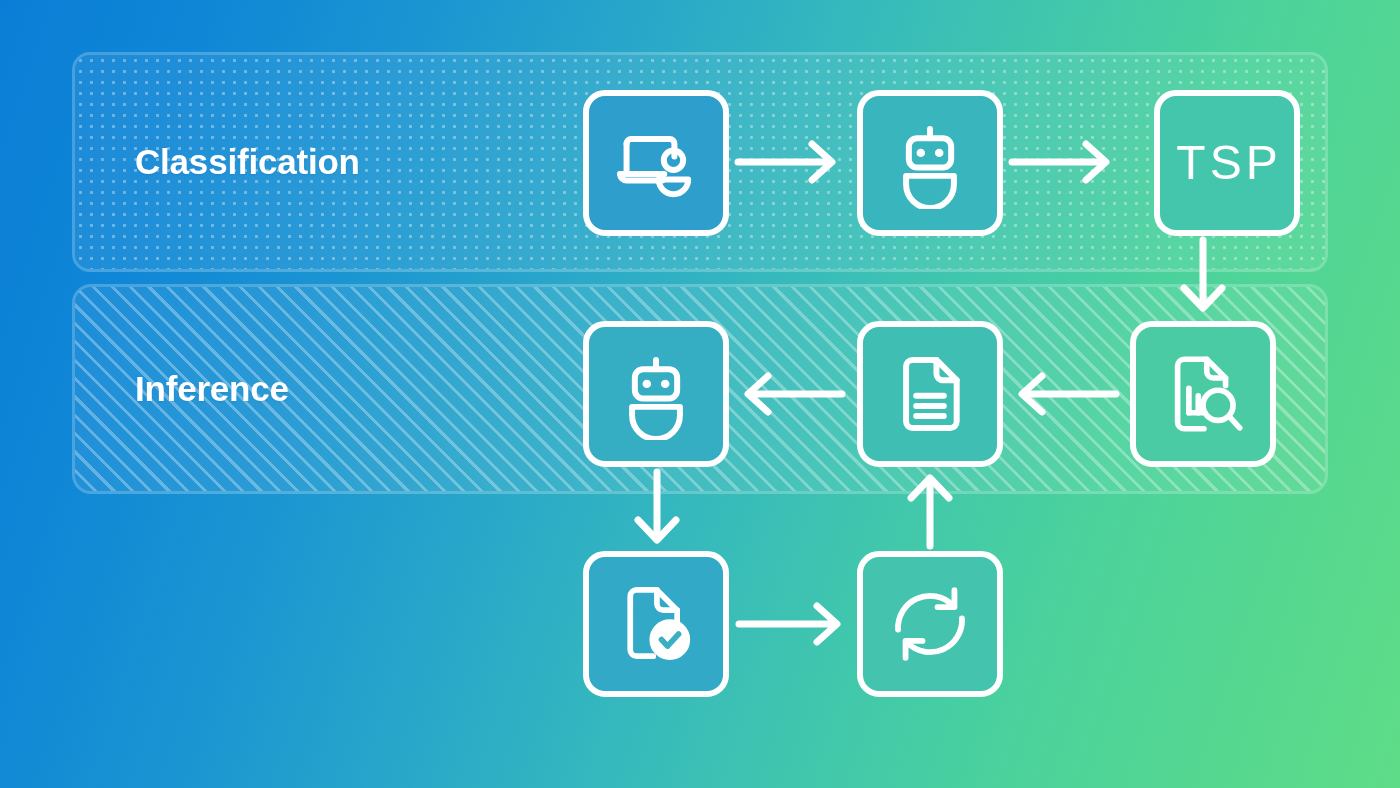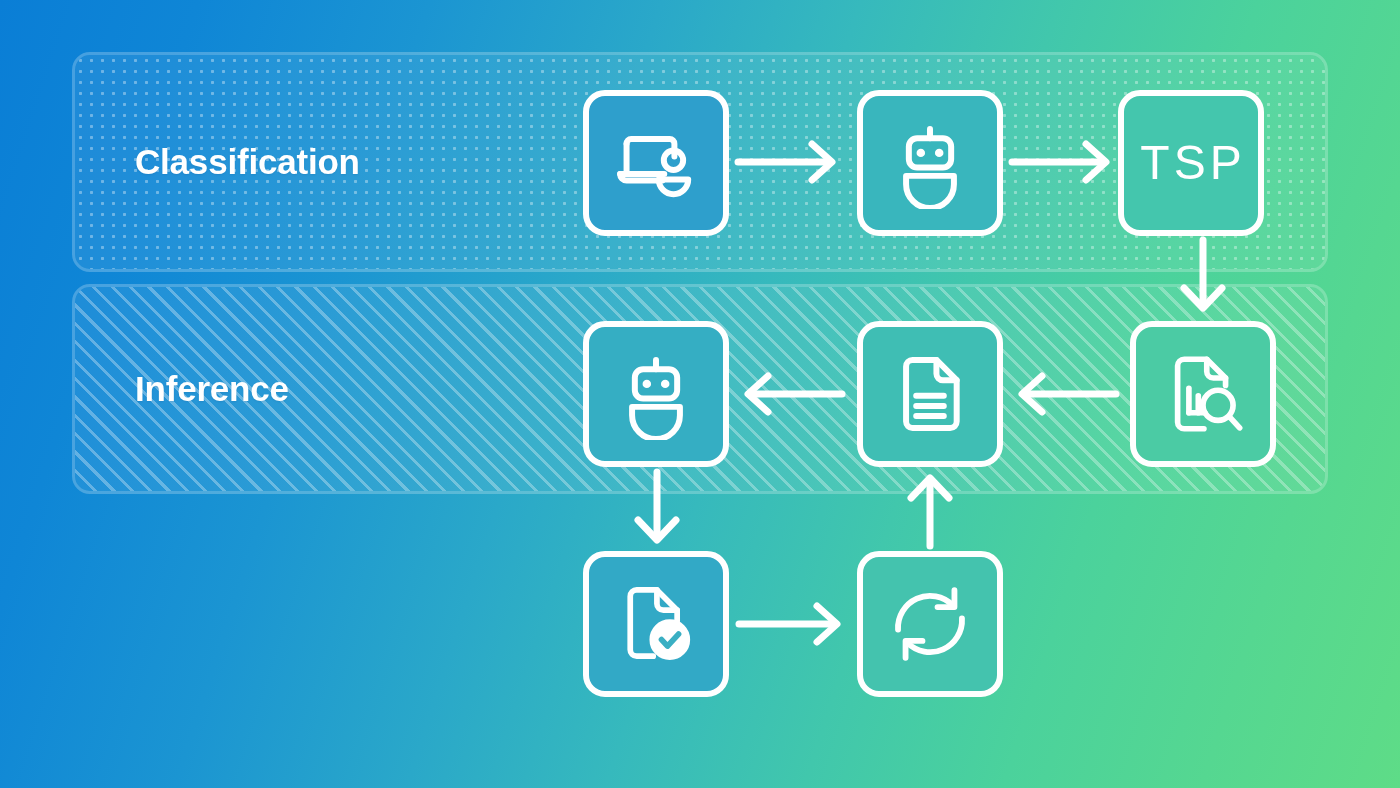--- a/index.html
+++ b/index.html
@@ -51,21 +51,21 @@
   .tex-stripes {
     background-image: repeating-linear-gradient(45deg,
         rgba(255,255,255,0.30) 0px,
         rgba(255,255,255,0.30) 3px,
         rgba(255,255,255,0) 3px,
         rgba(255,255,255,0) 13px);
   }
   .band .wash { position:absolute; inset:0; background:rgba(255,255,255,0.07); }
 
   #band-classification { top:52px;  height:220px; }
-  #band-inference      { top:284px; height:210px; }
+  #band-inference      { top:284px; height:210px;border-radius:19px; }
   #band-testtime       { top:508px; height:228px; }
 
   .band-label {
     position:absolute;
     left:60px;
     top:50%; transform:translateY(-50%);
     color:#ffffff;
     font-size:35px;
     font-weight:bold;
     letter-spacing:-0.2px;
@@ -87,21 +87,21 @@
     font-size:48px;
     font-weight:normal;
     letter-spacing:4px;
     line-height:1;
     padding-left:4px;
   }
 
   
   #node-user      { left:583px; top:90px;  background:#2e9fcc; }
   #node-agent-1   { left:857px; top:90px;  background:#39b6bd; }
-  #node-tsp       { left:1118px;top:90px;  background:#44c6ad;text-align:right; }
+  #node-tsp       { left:1154px;top:90px;  background:#44c6ad;text-align:right; }
   #node-agent-2   { left:583px; top:321px; background:#35aec3; }
   #node-document  { left:857px; top:321px; background:#3fbeb4; }
   #node-analysis  { left:1130px;top:321px; background:#4bcba4; }
   #node-validated { left:583px; top:551px; background:#32a9c6; }
   #node-refresh   { left:857px; top:551px; background:#44c3ae; }
 
   
   .arrow { position:absolute; }
   .arrow svg { display:block; overflow:visible; }
 

